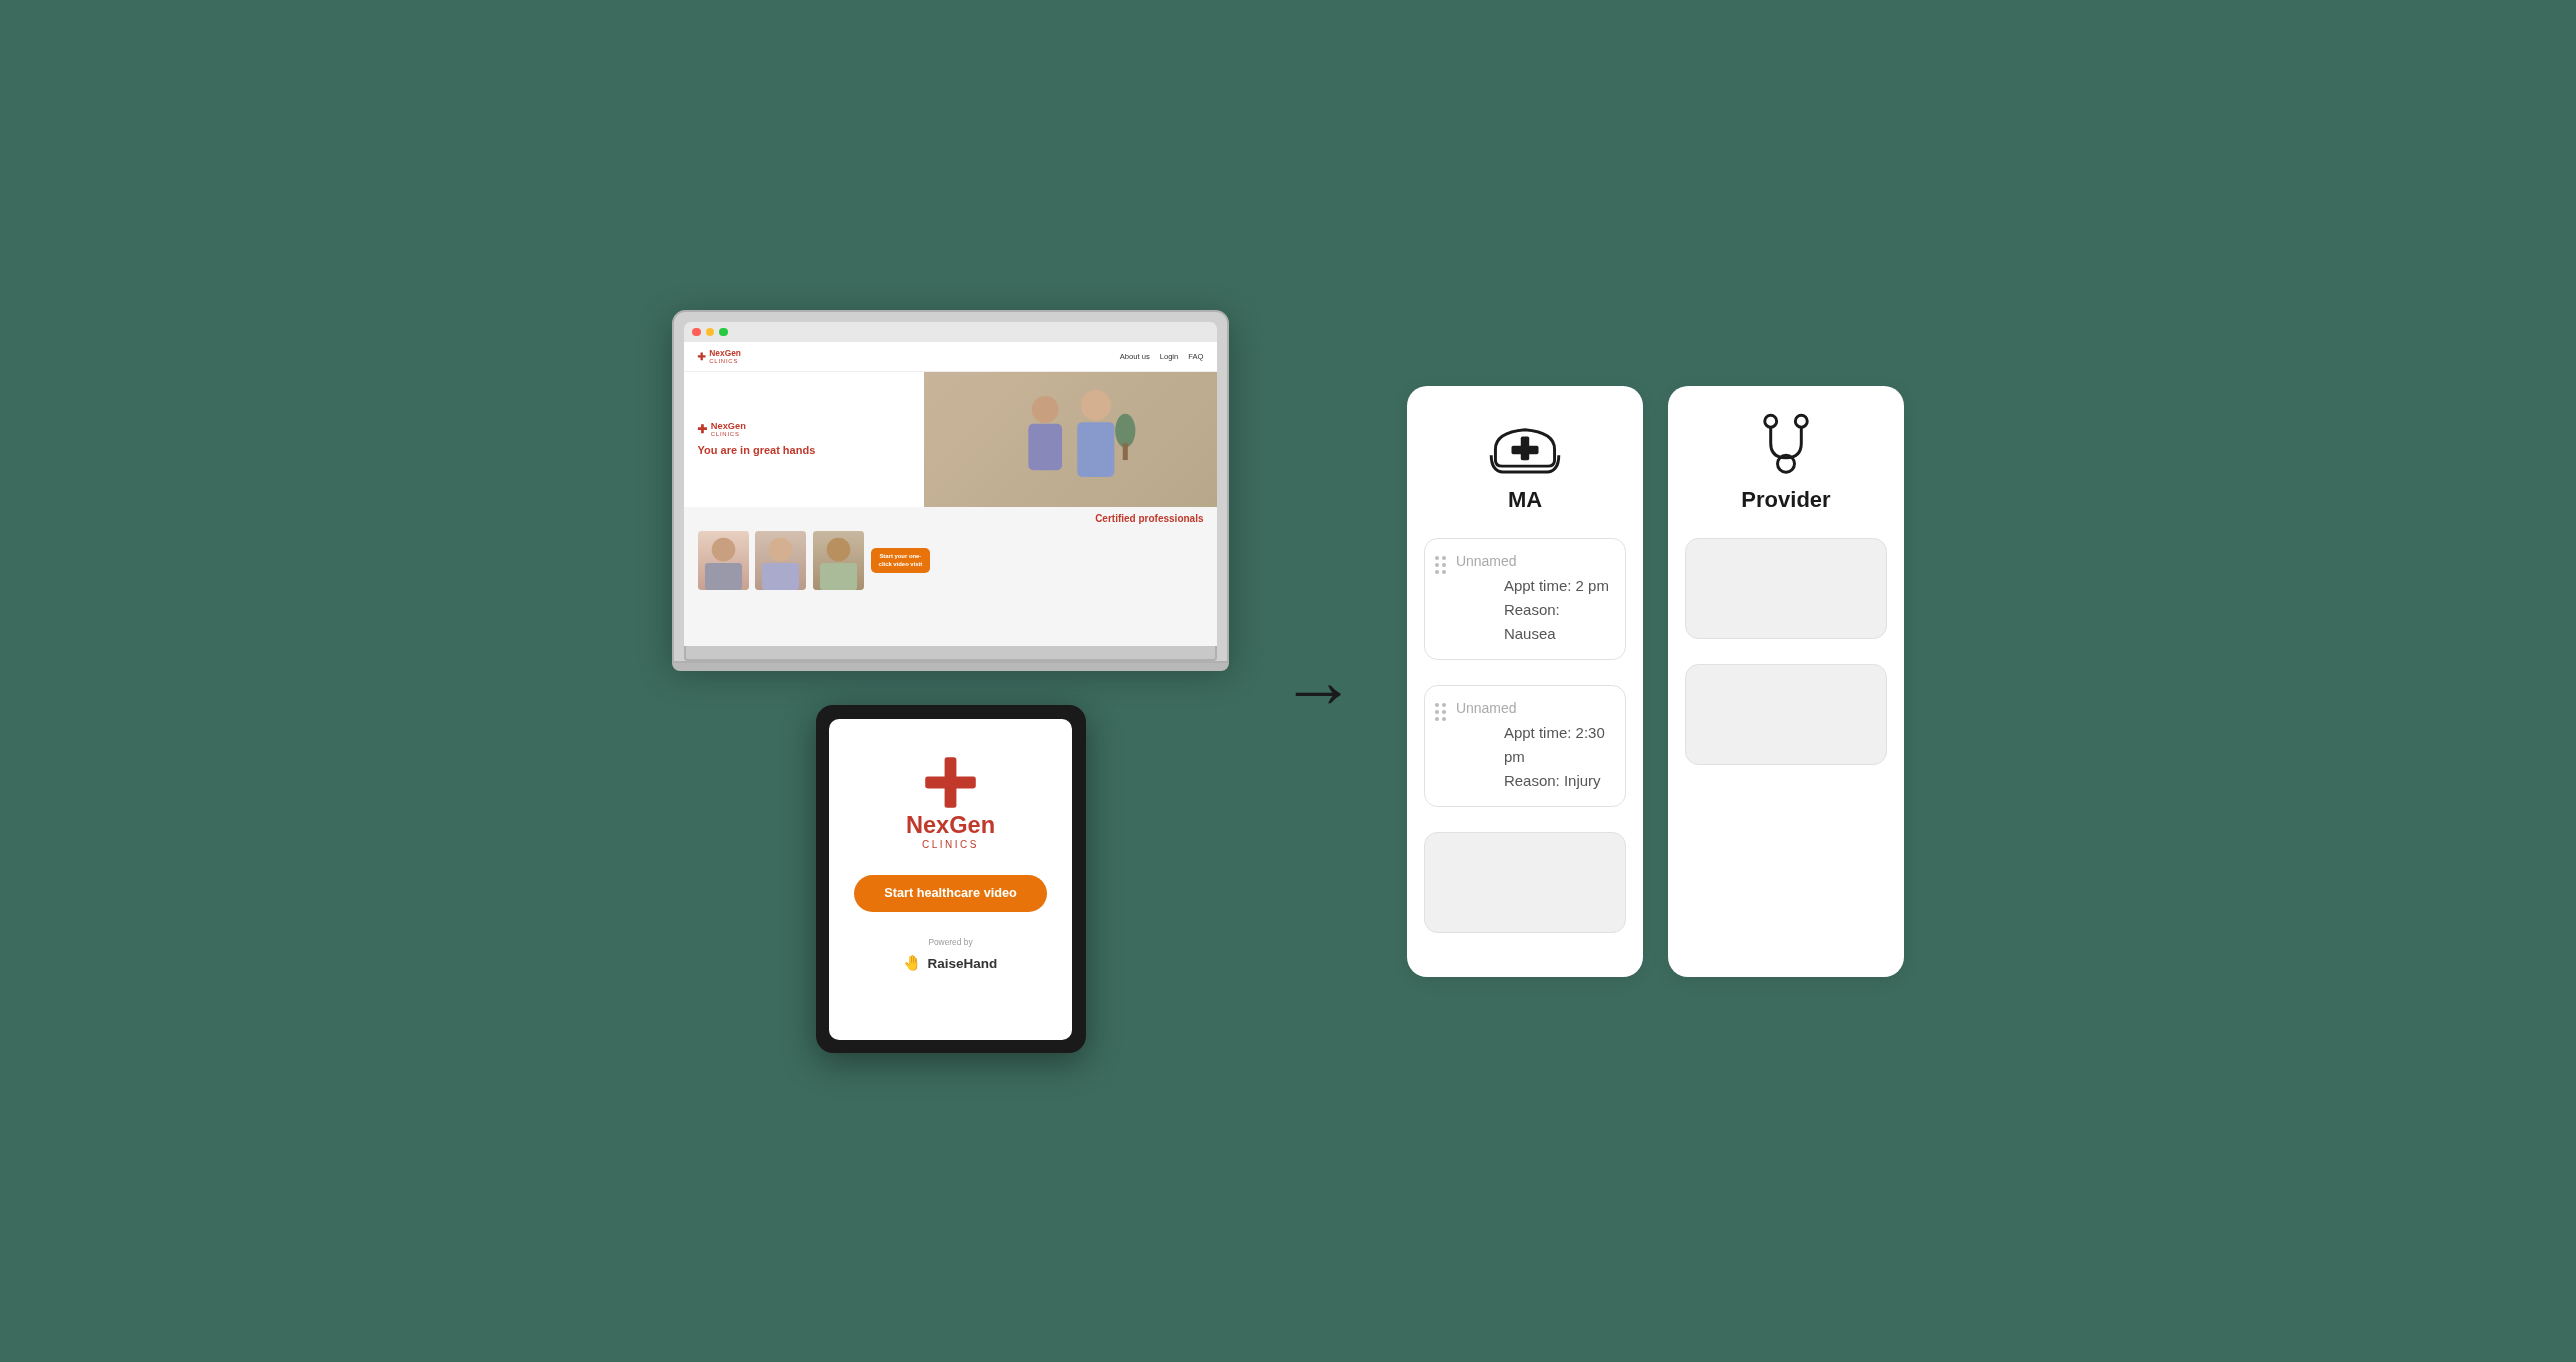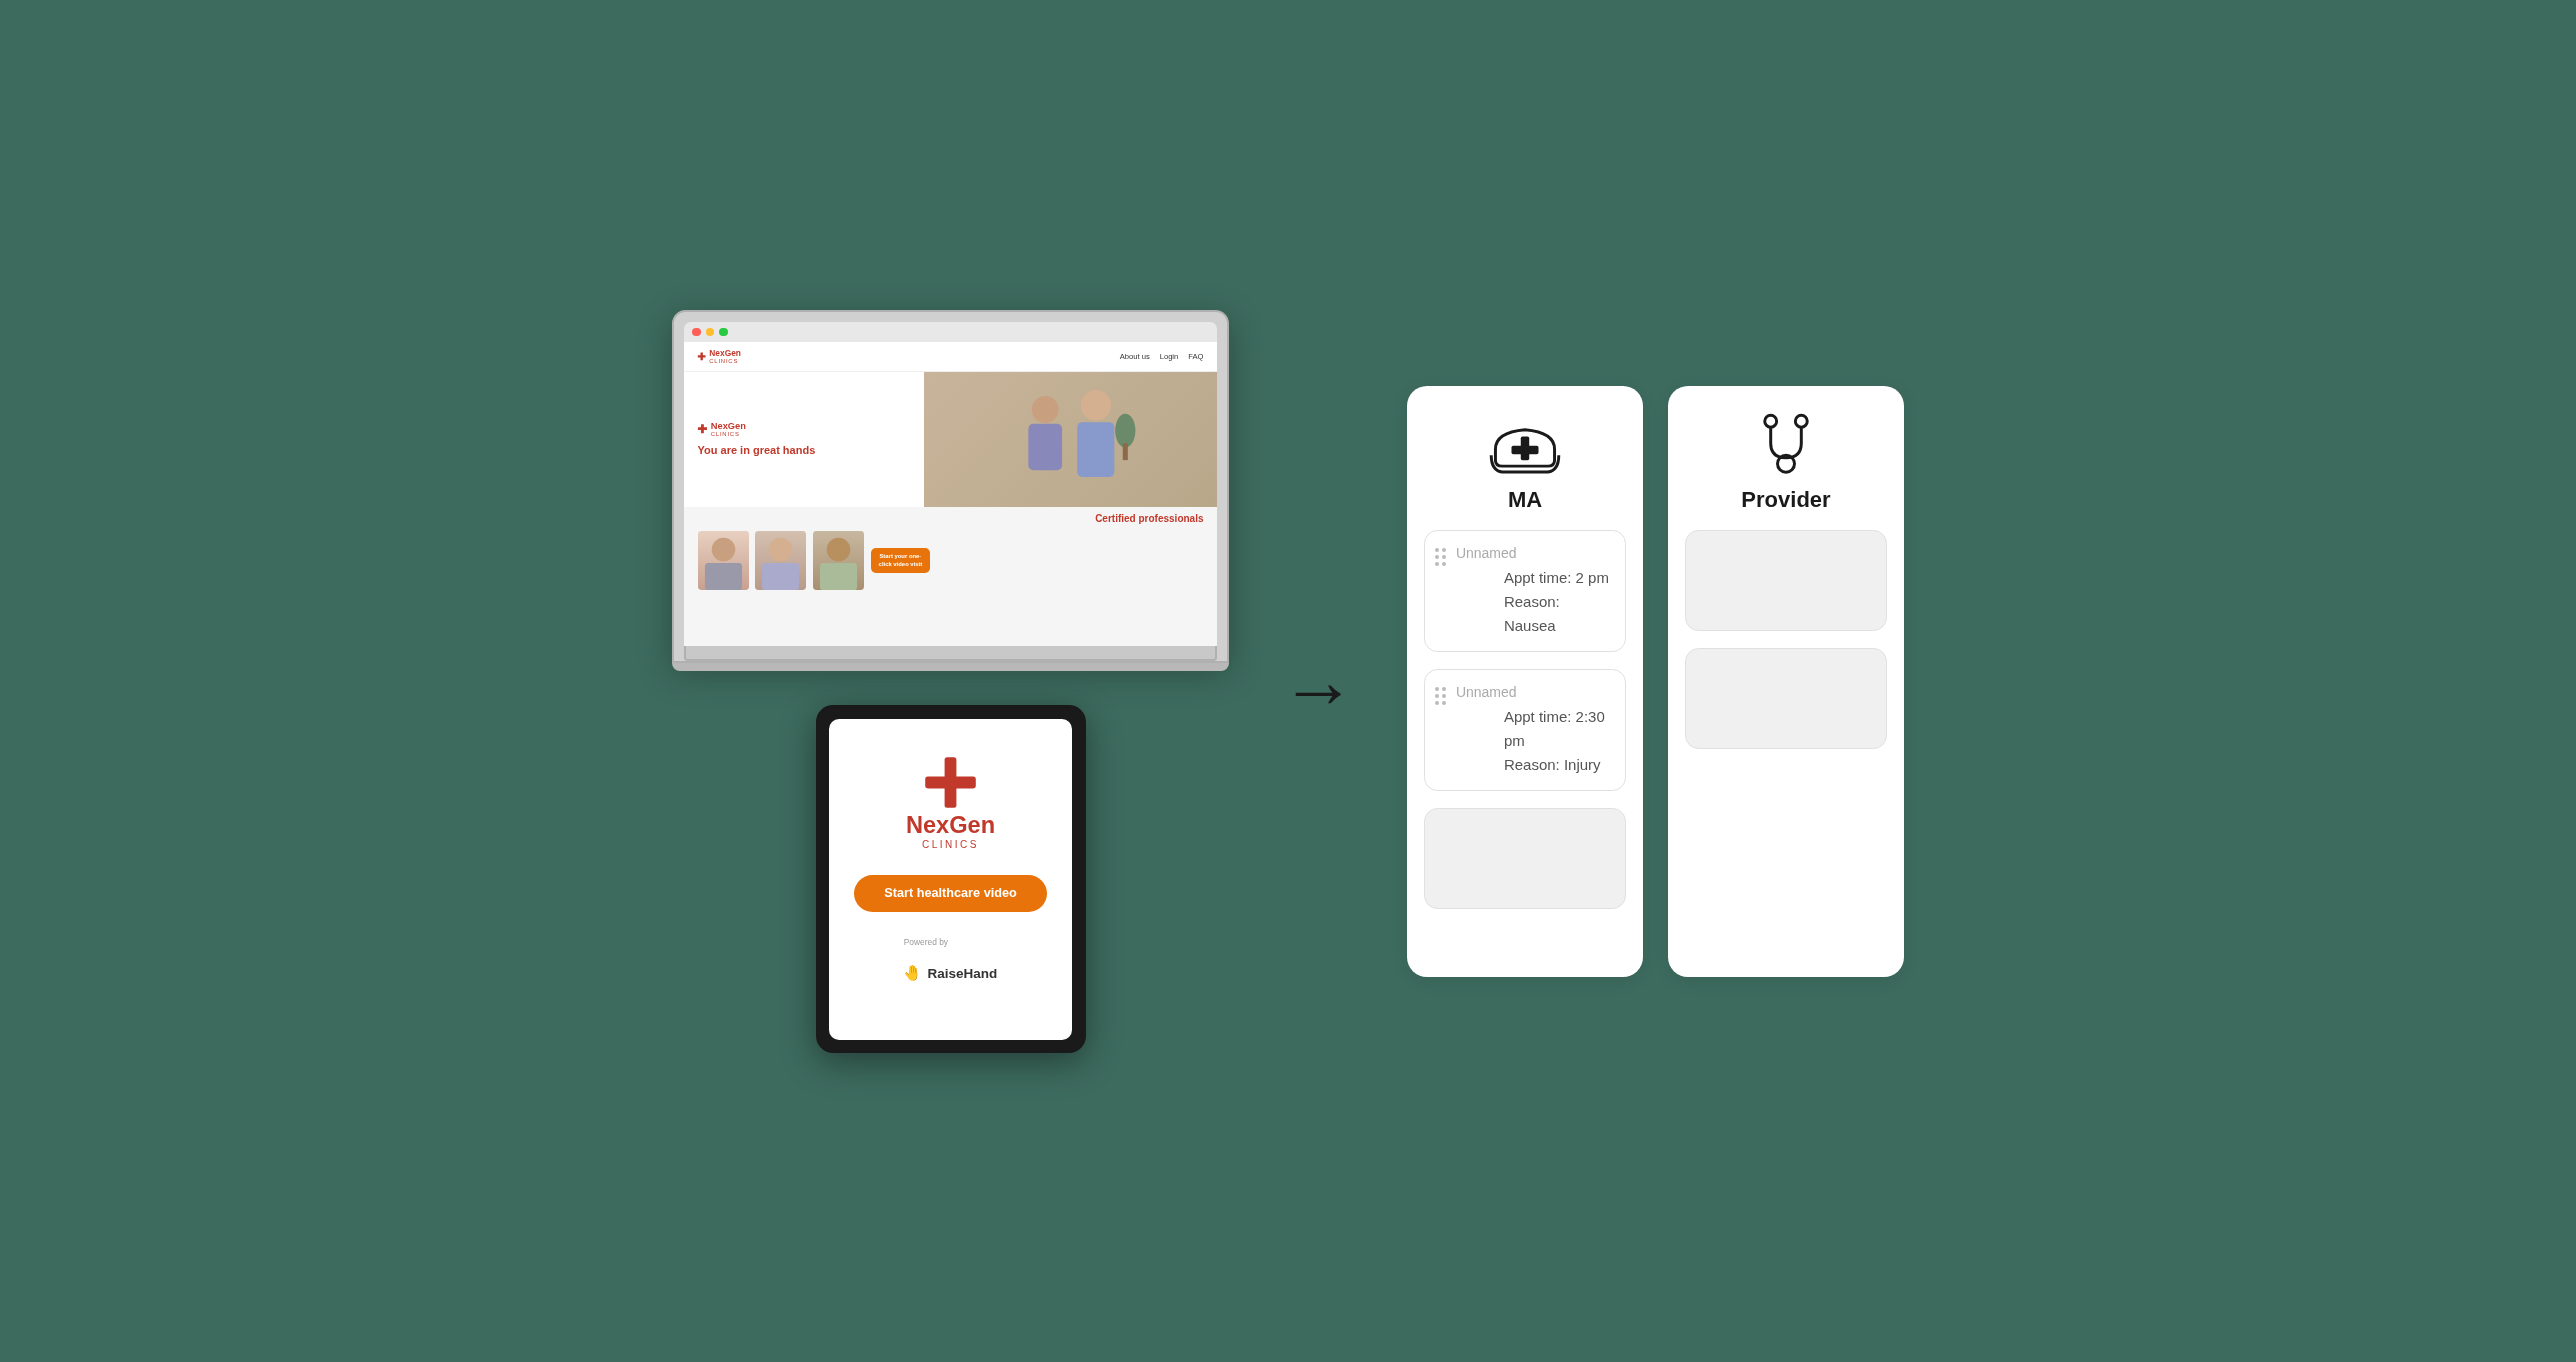--- a/index.html
+++ b/index.html
@@ -248,22 +248,22 @@
       border-radius: 25px;
       padding: 11.8px 30px;
       font-size: 12.7px;
       font-weight: 600;
       cursor: pointer;
     }
 
     .powered-by {
       display: flex;
       flex-direction: column;
-      align-items: flex-start;
-      gap: 17px;
+      align-items: center;
+      gap: 7px;
     }
 
     .powered-by-text {
       font-size: 8.4px;
       color: #999;
     }
 
     .raisehand-brand {
       display: flex;
       align-items: center;
@@ -300,21 +300,21 @@
     }
 
     .role-column {
       background: #fff;
       border-radius: 20px;
       padding: 25px 17px;
       width: 236px;
       display: flex;
       flex-direction: column;
       align-items: center;
-      gap: 17px;
+      gap: 25px;
       box-shadow: 0 3.4px 17px rgba(0,0,0,0.08);
       min-height: 591px;
     }
 
     .role-icon-area {
       display: flex;
       flex-direction: column;
       align-items: center;
       gap: 8.4px;
     }

